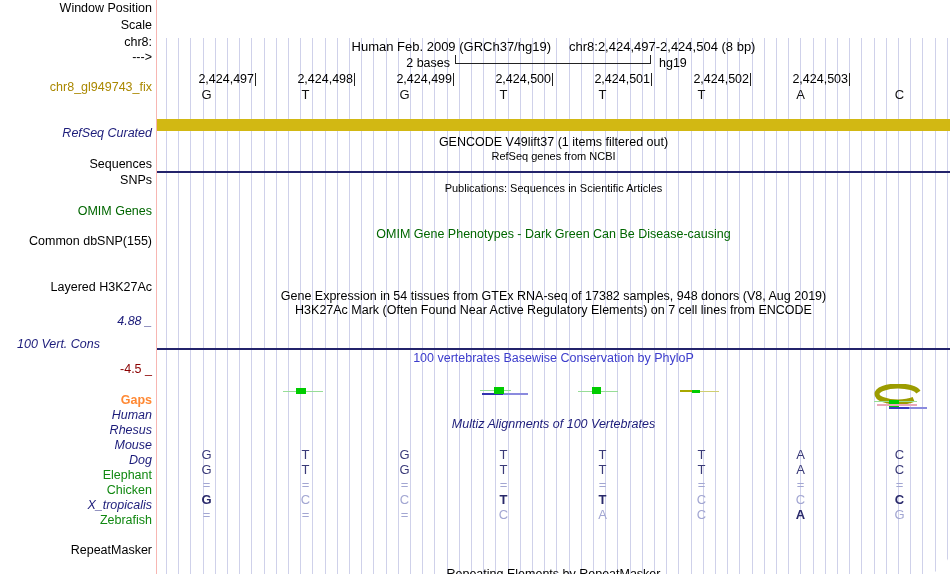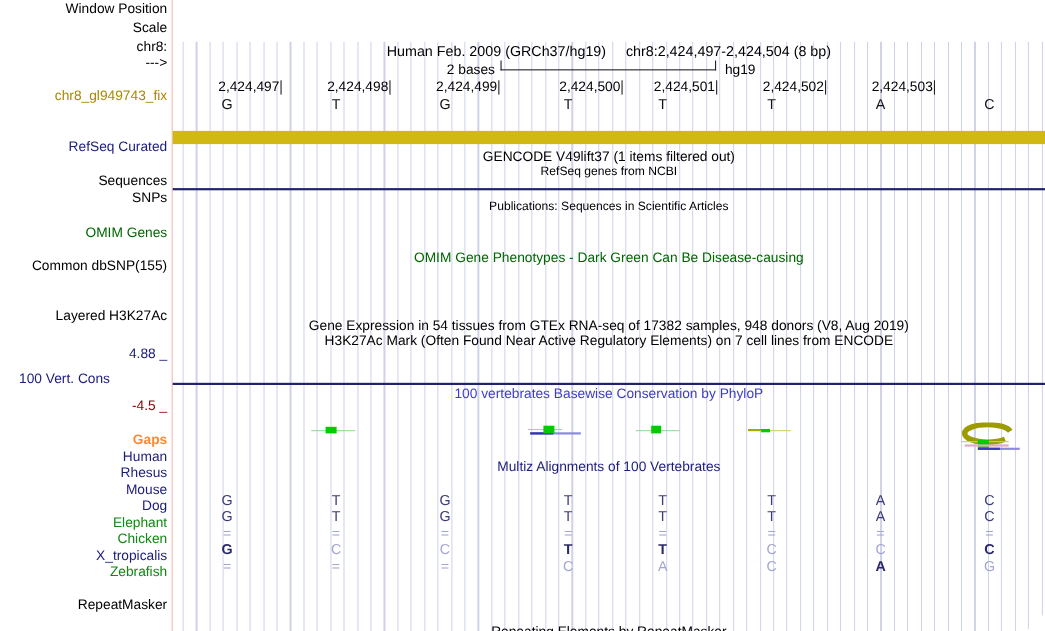--- a/index.html
+++ b/index.html
@@ -7,42 +7,42 @@
   #screen {
     position:relative; width:950px; height:574px; background:#fff;
     font-family:"Liberation Sans", sans-serif; overflow:hidden; color:#000;border-radius:25px;
   }
   
   .llbl {
     position:absolute; left:0; width:152px; text-align:right;
     font-size:12.5px; line-height:13px; white-space:nowrap;
   }
   .black { color:#000; }
-  .navy  { color:#1c1c7a; }
+  .navy  { color:#1c1c7a;font-style:italic; }
   .olive { color:#aa8800; }
   .dgreen{ color:#006600; }
   .green { color:#118811; }
   .orange{ color:#ff8833;font-weight:bold; }
   .dred  { color:#8b0000; }
   .blue  { color:#3c3ccc; }
   
   #pink-border { position:absolute; left:156px; top:0; width:1px; height:574px; background:#f7b6b2; }
   
   #main {
     position:absolute; left:157px; top:0; width:793px; height:574px;
     background-image:repeating-linear-gradient(90deg,#cfd1ea 0,#cfd1ea 1px,transparent 1px,transparent 12.2px);
     background-position:9px 0;
     margin-top:38px;
   }
   .ctitle { position:absolute; left:0; width:793px; text-align:center; white-space:nowrap; }
   .t12 { font-size:12.5px; line-height:13px; }
   .t11 { font-size:11px;  line-height:11px; }
   .hline { position:absolute; height:2px; background:#23236b; }
   .cell { position:absolute; width:99px; }
-  .c0{left:0}.c1{left:99px}.c2{left:198px}.c3{left:310px}.c4{left:396px}.c5{left:495px}.c6{left:594px}.c7{left:693px}
+  .c0{left:0}.c1{left:99px}.c2{left:198px}.c3{left:297px}.c4{left:396px}.c5{left:495px}.c6{left:594px}.c7{left:693px}
   
   #ruler { position:absolute; top:35px; left:0; width:793px; height:13px; font-size:12.5px; }
   .rc { height:13px; line-height:13px; border-right:1px solid #222; text-align:right; padding-right:1px; }
   
   #bases { position:absolute; top:50px; left:0; width:793px; height:13px; font-size:13px; }
   .bc { text-align:center; line-height:13px; color:#111; }
   
   #fix-bar    { position:absolute; left:0; top:81px;  width:793px; height:12px; background:#d2b813; }
   #repeat-bar { position:absolute; left:0; top:545px; width:793px; height:11px; background:#000; }
   

